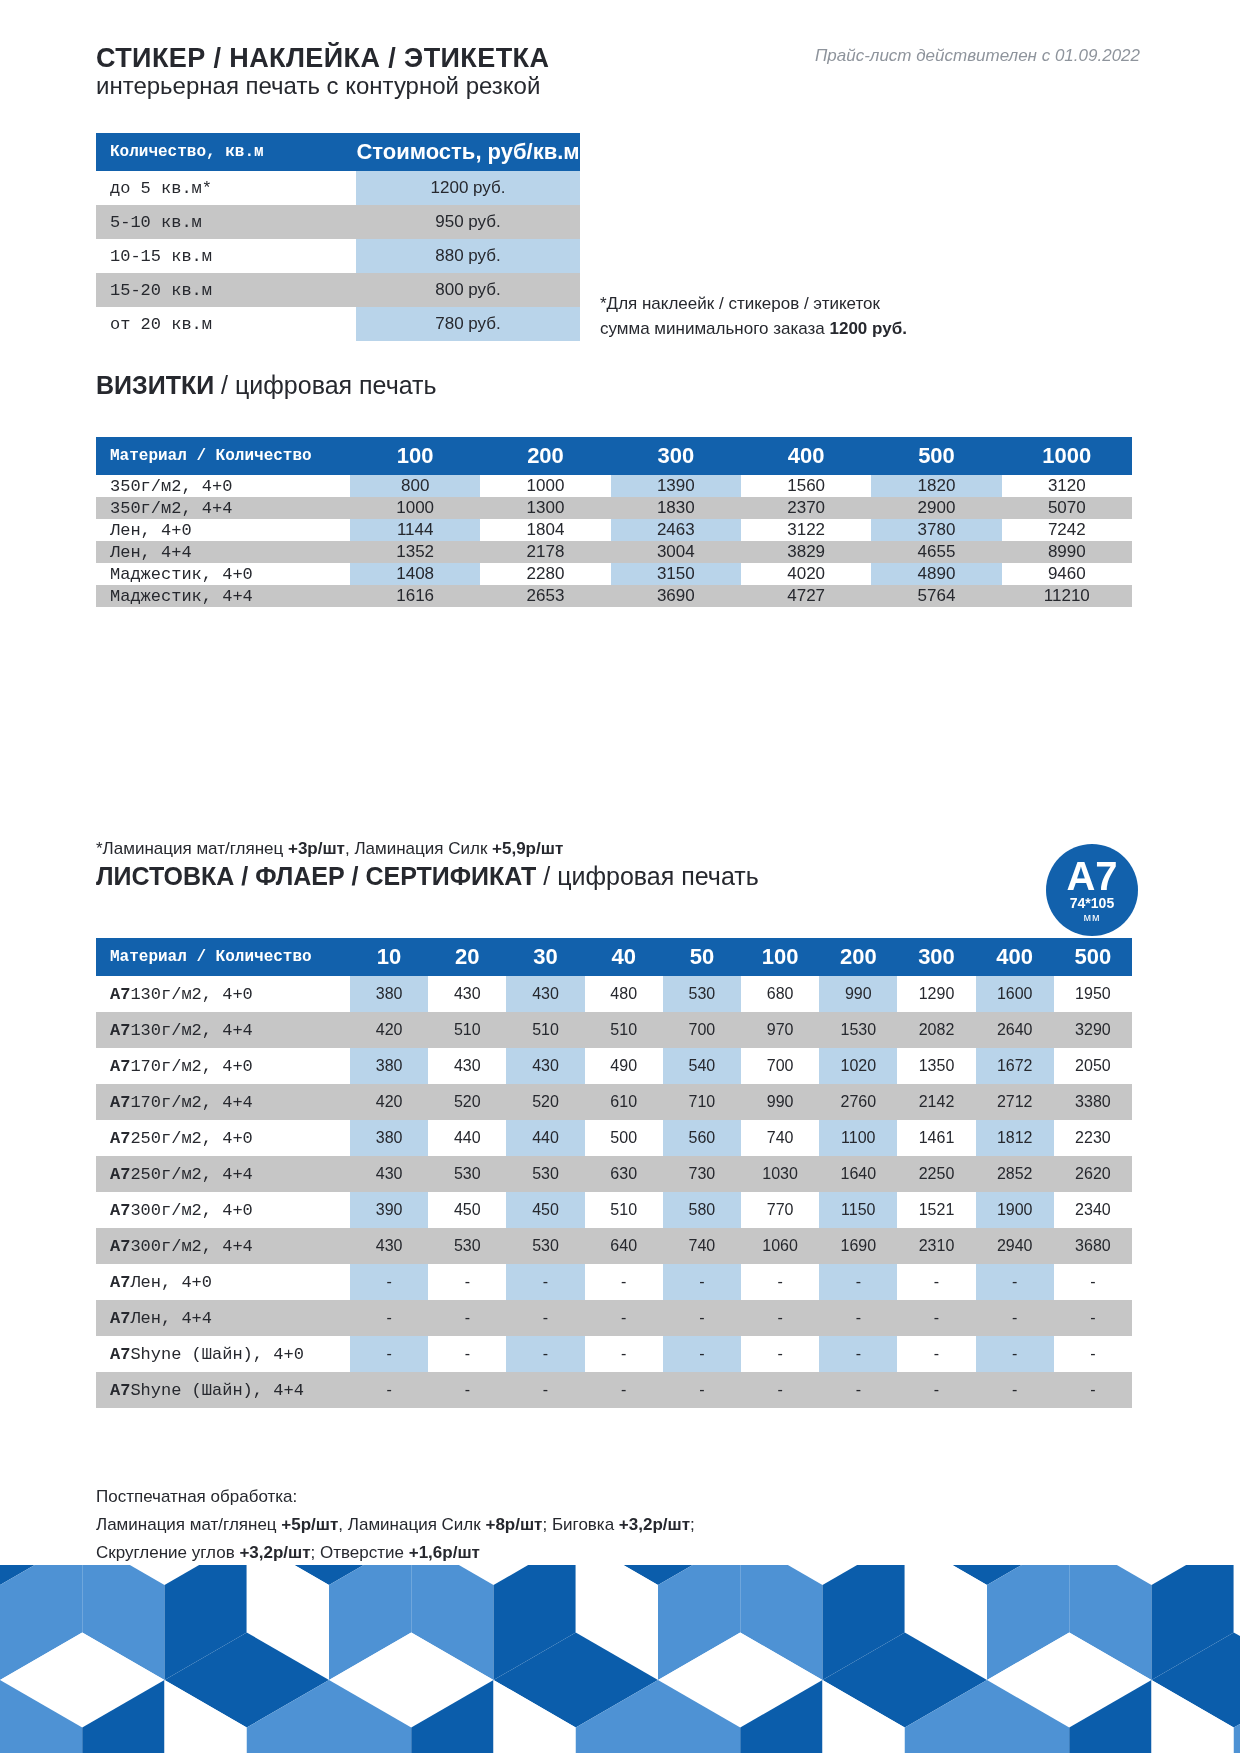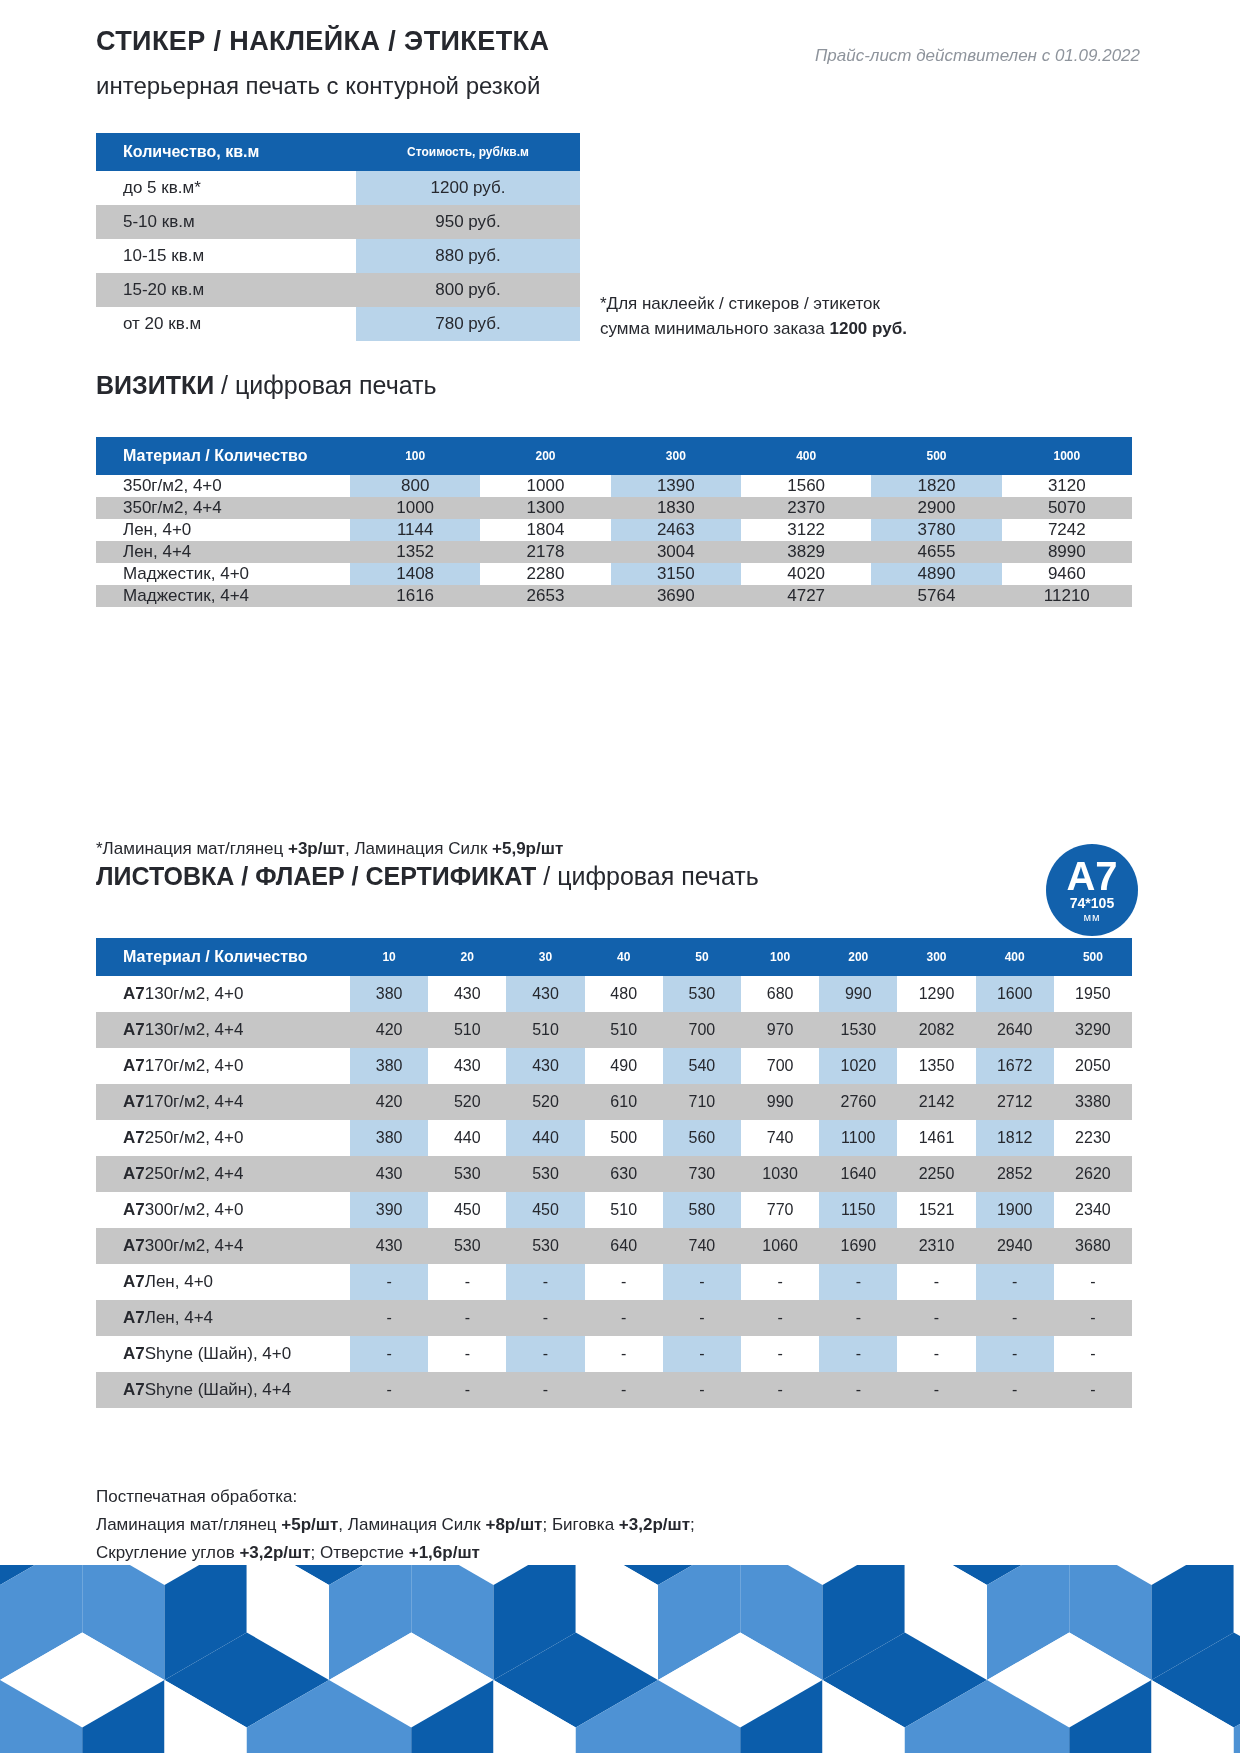--- a/index.html
+++ b/index.html
@@ -16,23 +16,23 @@
 
   
   .tbl{position:absolute;}
   .row{display:grid;}
   .t1 .row{grid-template-columns:260px 224px;height:34px;}
   .t2 .row{grid-template-columns:254px repeat(6,1fr);height:22px;}
   .t3 .row{grid-template-columns:254px repeat(10,1fr);height:36px;}
   .tbl .row.hd{height:38px;}
   .c{display:flex;align-items:center;justify-content:center;font-size:17px;}
   .t3 .c{font-size:16px;}
-  .c.lab{justify-content:flex-start;padding-left:27px;font-size:17px;}
+  .c.lab{justify-content:flex-start;padding-left:14px;font-size:17px;font-family:Liberation Mono, monospace;}
   .hd .c{background:var(--header-blue,#1261ac);color:#fff;font-weight:700;font-size:16px;}
-  .hd .c.val{font-size:12px;}
+  .hd .c.val{font-size:22px;}
   .rg .c{background:var(--row-gray,#c6c6c6);}
   .rw .c.lb{background:var(--light-blue,#b9d4ea);}
   .c b{font-weight:700;}
 
   .note{font-size:17px;line-height:25px;}
   .note .bold{font-weight:700;}
   .footer-note{line-height:28px;}
 
   .badge{width:92px;height:92px;border-radius:50%;background:var(--header-blue,#1261ac);
          color:#fff;display:flex;flex-direction:column;align-items:center;justify-content:center;text-align:center;}
@@ -42,21 +42,21 @@
 
   .pf-dark{fill:var(--pattern-dark,#0b5dab);}
   .pf-mid{fill:var(--pattern-mid,#4e92d4);}
   .pf-white{fill:#ffffff;}
 </style>
 </head>
 <body>
 
 <div class="page">
 
-  <div class="abs title" style="left:96px;top:26px;text-align:right;">СТИКЕР / НАКЛЕЙКА / ЭТИКЕТКА</div>
+  <div class="abs title" style="left:96px;top:43px;text-align:right;">СТИКЕР / НАКЛЕЙКА / ЭТИКЕТКА</div>
   <div class="abs validity" style="right:100px;top:46px;">Прайс-лист действителен с 01.09.2022</div>
   <div class="abs subtitle" style="left:96px;top:72px;">интерьерная печать с контурной резкой</div>
 
   <div class="tbl t1" style="left:96px;top:133px;width:484px;">
       <div class="row hd">
         <div class="c lab">Количество, кв.м</div>
         <div class="c val">Стоимость, руб/кв.м</div>
       </div>
       <div class="row rw">
         <div class="c lab">до 5 кв.м*</div>

